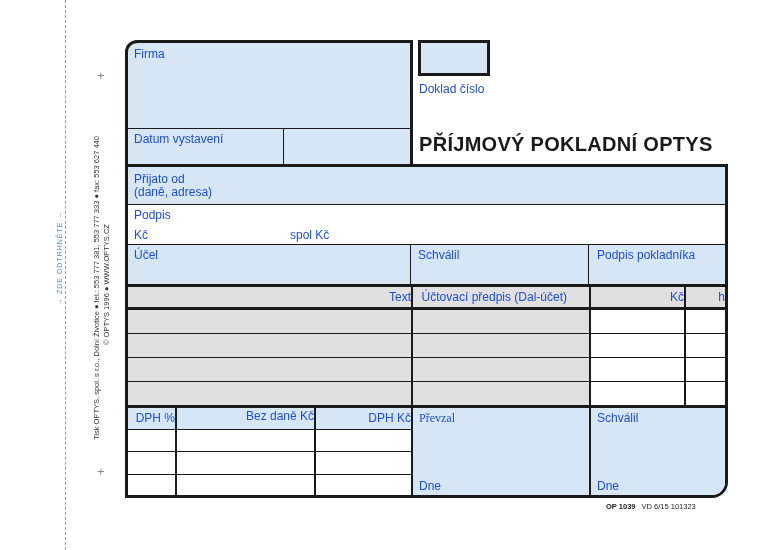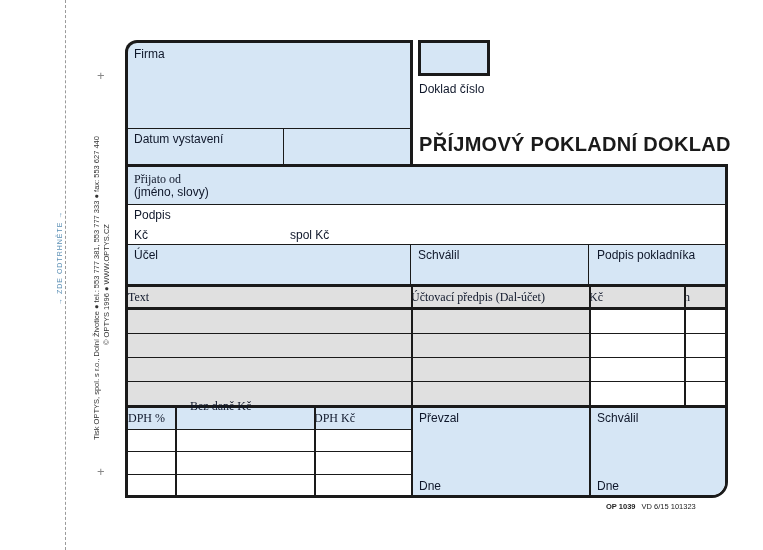--- a/index.html
+++ b/index.html
@@ -2,22 +2,22 @@
 <html><head>
 <meta charset="utf-8">
 <style>
   html, body { margin:0; padding:0; }
   body { width:763px; height:550px; background:#ffffff; position:relative; overflow:hidden;
          font-family:"Liberation Sans", sans-serif; color:#1a1a1a; }
   .abs { position:absolute; box-sizing:border-box; }
   .blue { background:#d6e6f5; }
   .gray { background:#e0e0e0; }
   .white { background:#ffffff; }
-  .lbl { position:absolute; font-size:12px; line-height:13px; color:#0f172a; white-space:nowrap; }
-  .c { text-align:left;font-family:Liberation Serif, serif; }
+  .lbl { position:absolute; font-size:12px; line-height:13px; color:#1d4ed8; white-space:nowrap; }
+  .c { text-align:right; }
   .cut-line { position:absolute; left:65px; top:0; width:0; height:550px; border-left:1px dashed #9a9a9a; }
   .vtext { position:absolute; transform-origin:left top; transform:rotate(-90deg); white-space:nowrap; }
   .plus { position:absolute; font-size:13px; color:#888; }
 </style>
 </head>
 <body>
 
 <div class="cut-line"></div>
 <div class="vtext" style="left:56px; top:305px; font-size:7px; color:#5a8fb5; letter-spacing:1px;">→ ZDE ODTRHNĚTE →</div>
 <div class="vtext" style="left:92px; top:440px; font-size:7.5px; color:#333;">Tisk OPTYS, spol. s r.o., Dolní Životice ● tel.: 553 777 381, 553 777 333 ● fax: 553 627 440</div>
@@ -30,27 +30,27 @@
 <div class="abs" style="left:128px; top:128px; width:283px; height:0; border-top:1.5px solid #1a1a1a;"></div>
 <div class="abs" style="left:283px; top:128px; width:0; height:37px; border-left:1.5px solid #1a1a1a;"></div>
 <div class="abs" style="left:128px; top:129px; width:155px; height:36px;"></div>
 <div class="lbl" style="left:134px; top:133px;">Datum vystavení</div>
 <div class="abs" style="left:285px; top:129px; width:125px; height:36px;"></div>
 <div class="lbl" style="left:290px; top:133px;margin-top:44px;">Přílohy</div>
 
 <div class="abs blue" style="left:418px; top:40px; width:72px; height:36px; border:3px solid #1a1a1a;"></div>
 <div class="lbl" style="left:419px; top:83px;">Doklad číslo</div>
 
-<div class="abs" style="left:419px; top:133px; font-size:20px; font-weight:bold; letter-spacing:0.3px; white-space:nowrap;">PŘÍJMOVÝ POKLADNÍ DOKLAD</div>
+<div class="abs" style="left:419px; top:133px; font-size:20px; font-weight:bold; letter-spacing:0.3px; white-space:nowrap;">PŘÍJMOVÝ POKLADNÍ OPTYS</div>
 
 <div class="abs" style="left:125px; top:164px; width:603px; height:334px; border:3px solid #1a1a1a; border-bottom-right-radius:16px; overflow:hidden; background:#fff;">
 
   <div class="abs blue" style="left:0; top:0; width:597px; height:38px; border-bottom:1.5px solid #1a1a1a;"></div>
-  <div class="lbl" style="left:6px; top:6px;font-family:Liberation Serif, serif;">Přijato od</div>
-  <div class="lbl" style="left:6px; top:19px;">(jméno, slovy)</div>
+  <div class="lbl" style="left:6px; top:6px;">Přijato od</div>
+  <div class="lbl" style="left:6px; top:19px;">(daně, adresa)</div>
 
   <div class="abs white" style="left:0; top:38px; width:597px; height:40px; border-bottom:1.5px solid #1a1a1a;"></div>
   <div class="lbl" style="left:6px; top:42px;">Podpis</div>
   <div class="lbl" style="left:6px; top:62px;">Kč</div>
   <div class="lbl" style="left:162px; top:62px;">spol Kč</div>
 
   <div class="abs blue" style="left:0; top:78px; width:283px; height:40px; border-right:1.5px solid #1a1a1a;"></div>
   <div class="lbl" style="left:6px; top:82px;">Účel</div>
   <div class="abs blue" style="left:283px; top:78px; width:178px; height:40px; border-right:1.5px solid #1a1a1a;"></div>
   <div class="lbl" style="left:290px; top:82px;">Schválil</div>
@@ -87,32 +87,32 @@
   <div class="abs white" style="left:556px; top:215px; width:41px; height:23px;"></div>
 
   <div class="abs" style="left:283px; top:120px; width:1.5px; height:118px; background:#1a1a1a;"></div>
   <div class="abs" style="left:461px; top:120px; width:1.5px; height:118px; background:#1a1a1a;"></div>
   <div class="abs" style="left:556px; top:120px; width:1.5px; height:118px; background:#1a1a1a;"></div>
 
   <div class="abs" style="left:0; top:238px; width:597px; height:3px; background:#1a1a1a;"></div>
 
   <div class="abs blue" style="left:0; top:241px; width:283px; height:22px; border-bottom:1.5px solid #1a1a1a;"></div>
   <div class="lbl c" style="left:0; top:245px; width:47px;">DPH %</div>
-  <div class="lbl c" style="left:47px; top:233px; width:139px;padding-left:15px;">Bez daně Kč</div>
+  <div class="lbl c" style="left:47px; top:243px; width:139px;">Bez daně Kč</div>
   <div class="lbl c" style="left:186px; top:245px; width:97px;">DPH Kč</div>
 
   <div class="abs white" style="left:0; top:263px; width:283px; height:22px; border-bottom:1.5px solid #1a1a1a;"></div>
   <div class="abs white" style="left:0; top:285px; width:283px; height:23px; border-bottom:1.5px solid #1a1a1a;"></div>
   <div class="abs white" style="left:0; top:308px; width:283px; height:23px;"></div>
   <div class="abs" style="left:47px; top:241px; width:1.5px; height:90px; background:#1a1a1a;"></div>
   <div class="abs" style="left:186px; top:241px; width:1.5px; height:90px; background:#1a1a1a;"></div>
   <div class="abs" style="left:283px; top:241px; width:1.5px; height:90px; background:#1a1a1a;"></div>
 
   <div class="abs blue" style="left:284.5px; top:241px; width:176.5px; height:90px;"></div>
-  <div class="lbl" style="left:291px; top:245px;">Převzal</div>
+  <div class="lbl" style="left:291px; top:245px;font-family:Liberation Serif, serif;">Převzal</div>
   <div class="lbl" style="left:291px; top:313px;">Dne</div>
   <div class="abs" style="left:461px; top:241px; width:1.5px; height:90px; background:#1a1a1a;"></div>
 
   <div class="abs blue" style="left:462.5px; top:241px; width:135px; height:90px;"></div>
   <div class="lbl" style="left:469px; top:245px;">Schválil</div>
   <div class="lbl" style="left:469px; top:313px;">Dne</div>
 </div>
 
 <div class="abs" style="left:410px; top:40px; width:3px; height:127px; background:#1a1a1a;"></div>
 

